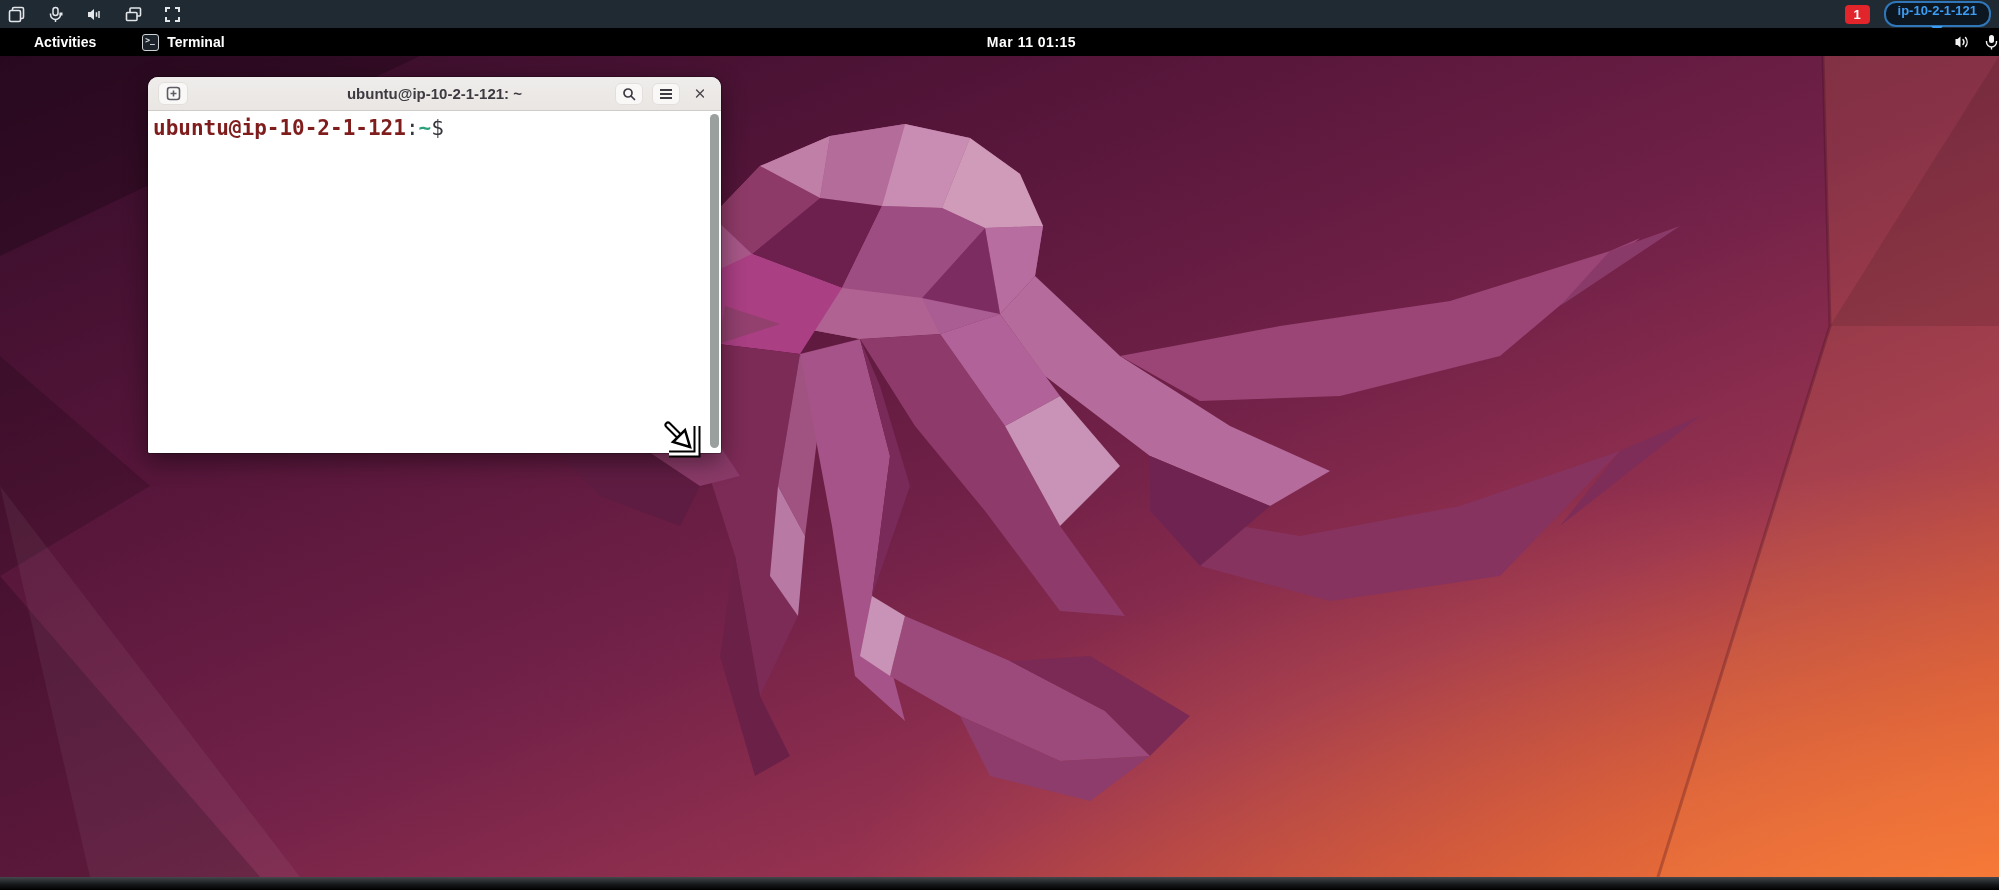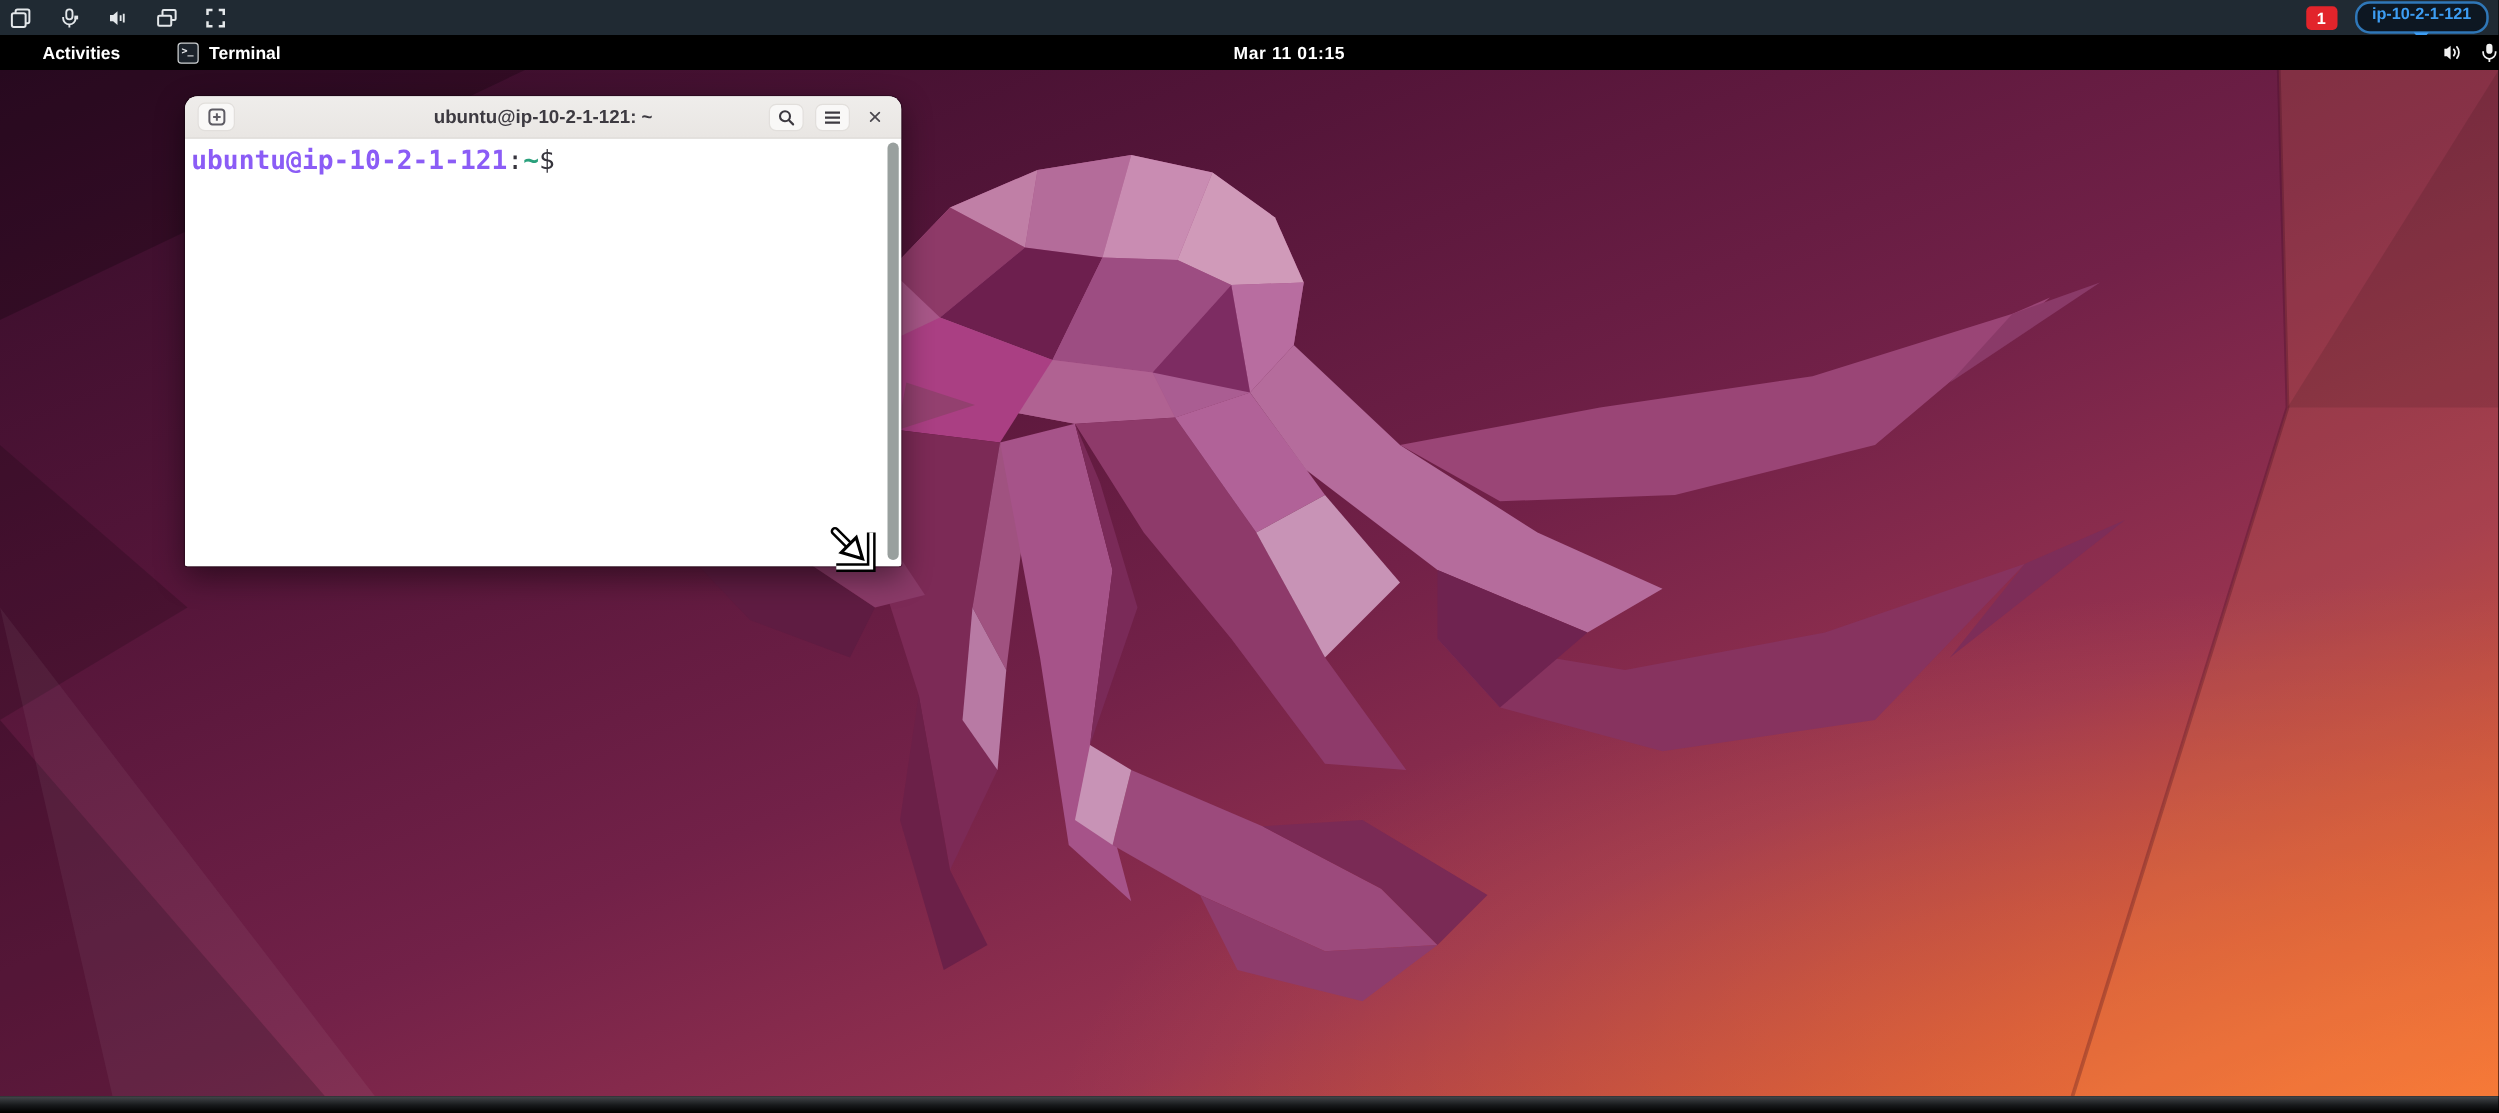--- a/index.html
+++ b/index.html
@@ -59,21 +59,21 @@
   .window-title{position:absolute;left:50%;transform:translateX(-50%);
     font-size:15px;font-weight:bold;color:#3d3a41;white-space:nowrap;}
   .titlebar-right{margin-left:auto;display:flex;align-items:center;gap:9px;}
   .tb-btn{width:28px;height:22px;border-radius:6px;background:#f9f8f7;
     border:1px solid #e2dfdc;display:flex;align-items:center;justify-content:center;cursor:pointer;}
   .close-btn{width:22px;height:22px;display:flex;align-items:center;justify-content:center;
     background:transparent;border:none;cursor:pointer;}
   .terminal-body{position:relative;flex:1;background:#fff;
     font-family:"DejaVu Sans Mono",monospace;font-size:21px;line-height:26px;
     padding:4px 14px 0 5px;cursor:text;}
-  .prompt-user{color:#8b5cf6;font-weight:bold;}
+  .prompt-user{color:#7f1d1d;font-weight:bold;}
   .prompt-plain{color:#36343c;font-weight:normal;}
   .prompt-path{color:#2aa17c;font-weight:bold;}
   .term-scrollbar{position:absolute;top:3px;right:2px;bottom:5px;width:9px;
     border-radius:5px;background:#99a09e;cursor:pointer;}
 
   
   .resize-cursor{position:absolute;left:661px;top:418px;width:44px;height:42px;z-index:20;}
 </style>
 </head>
 <body>

